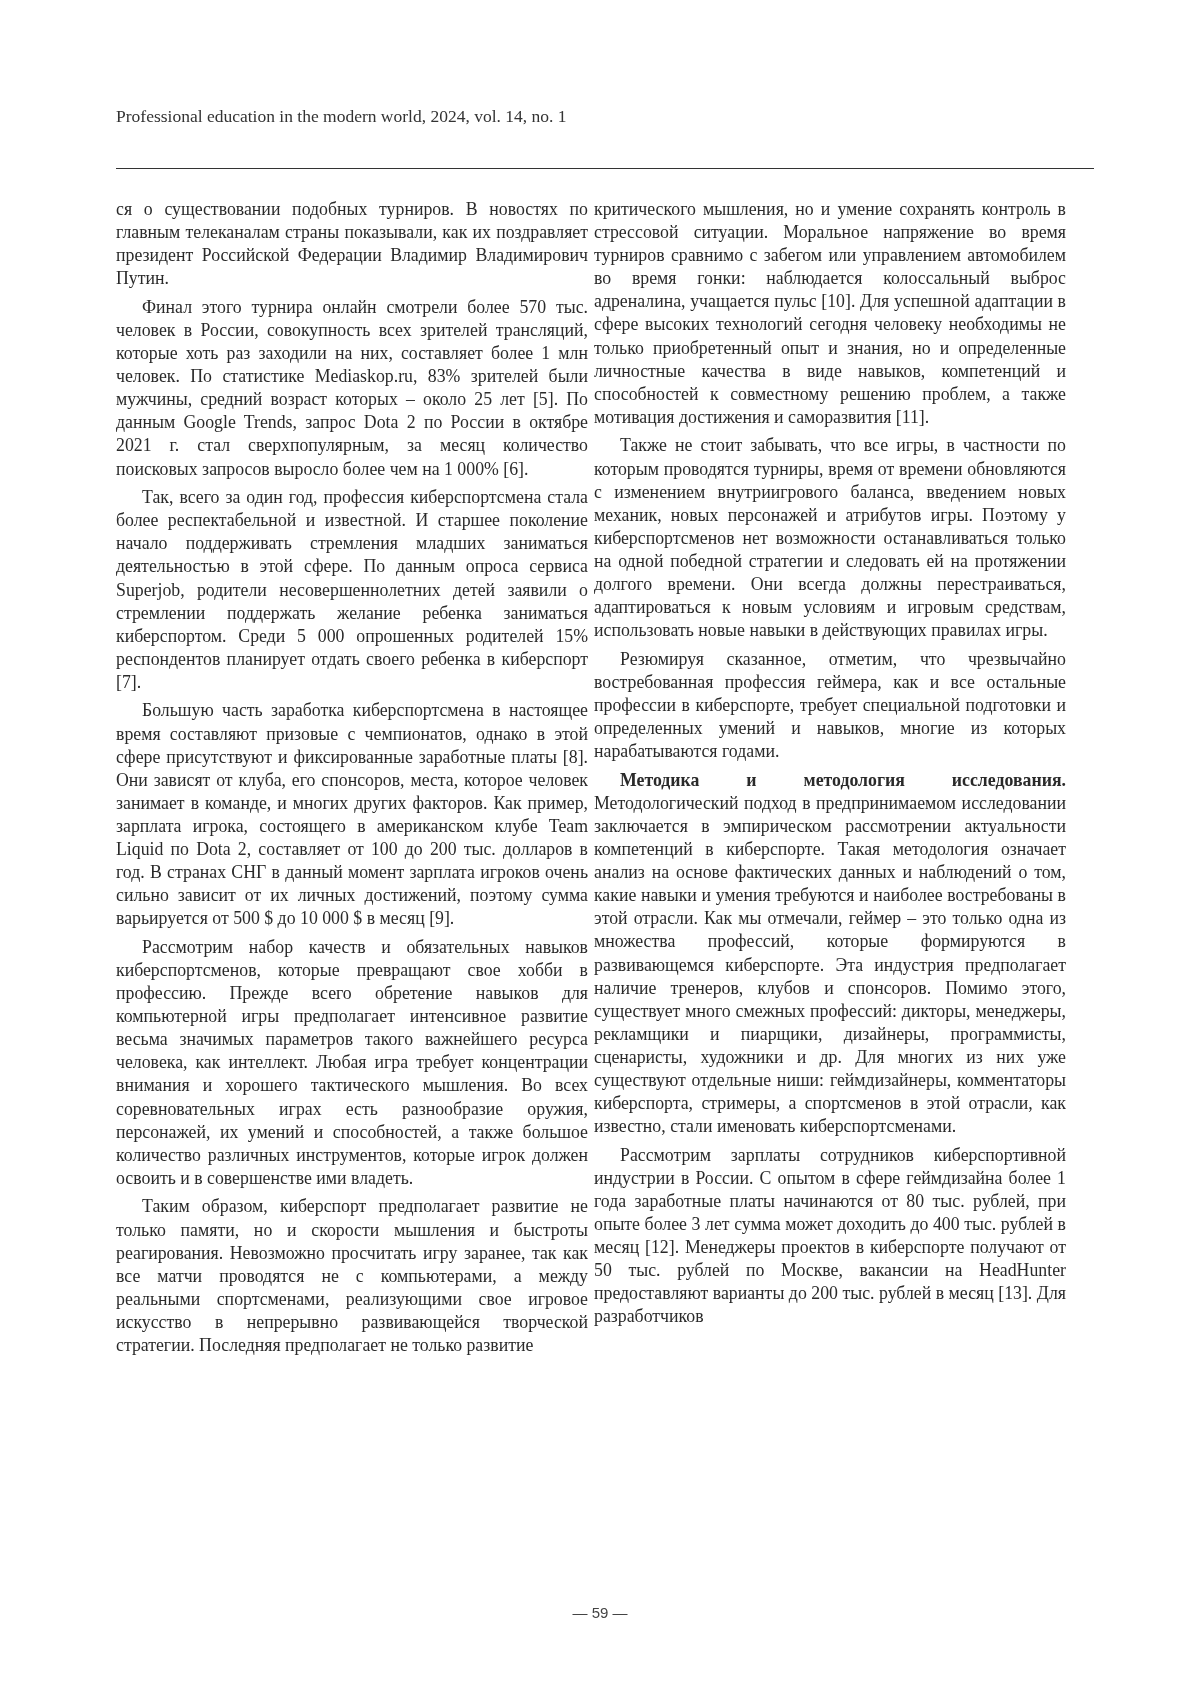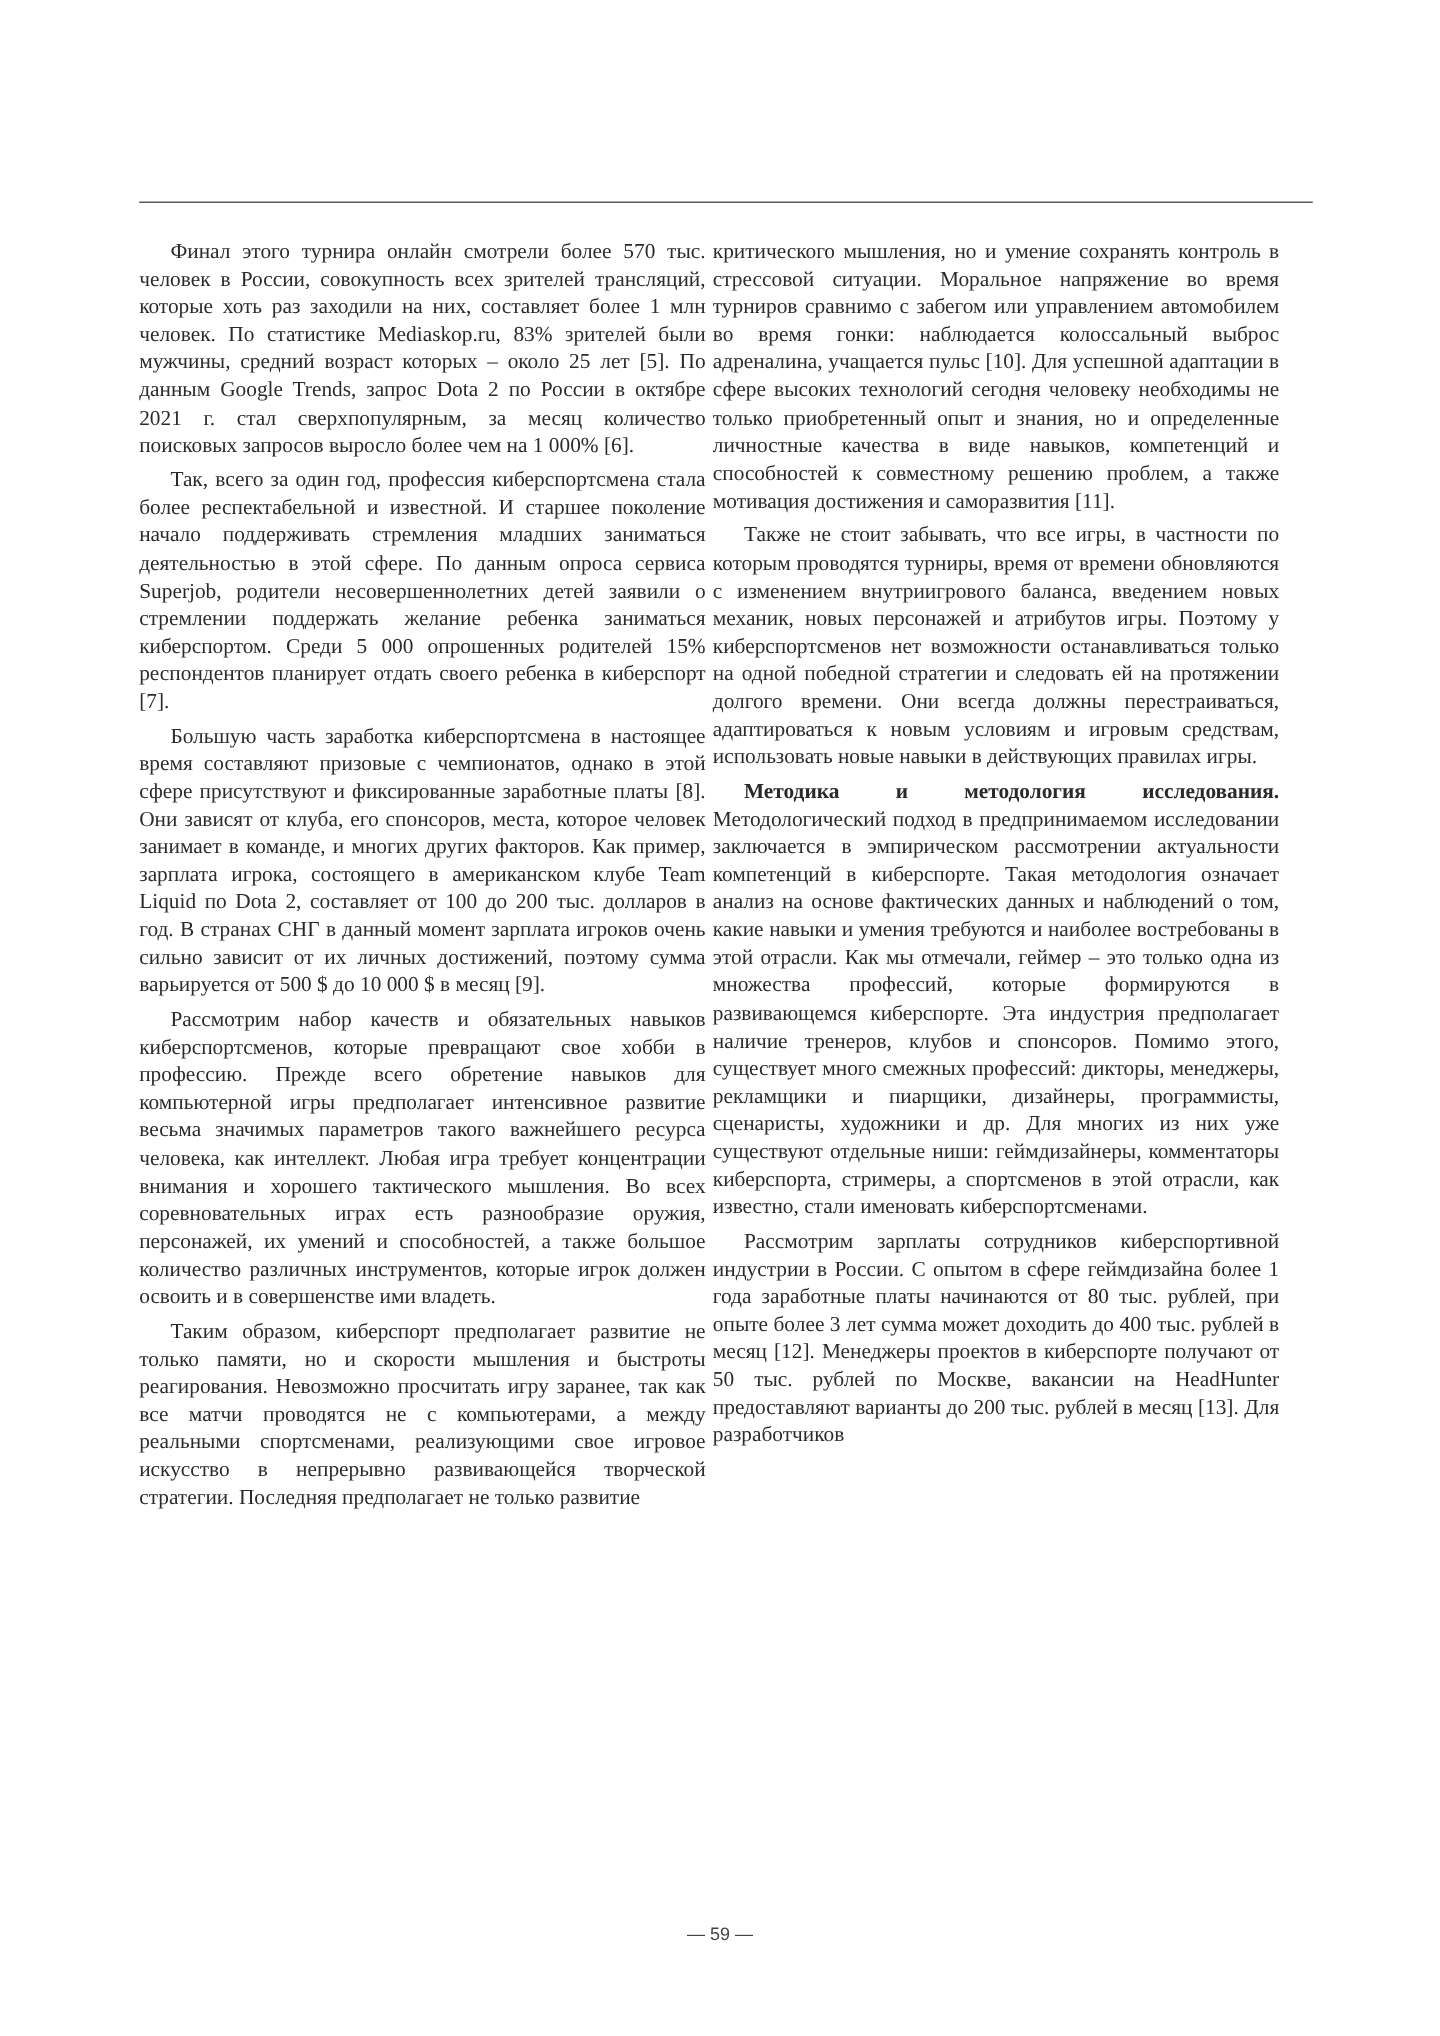--- a/index.html
+++ b/index.html
@@ -16,31 +16,34 @@
   .col p { margin: 0 0 5.5px 0; text-indent: 26px; }
   .col p.cont { text-indent: 0; }
   .col b { font-weight: bold; font-family: Liberation Serif, serif; }
   .footer { position: absolute; top: 1604px; left: 0; width: 1200px; text-align: center;
             font-family: "Liberation Sans", "DejaVu Sans", sans-serif; font-size: 15px; color: #444; }
 </style>
 </head>
 <body>
 
 <div class="header">
+  <div class="line">Professional education in the modern world, 2024, vol. 14, no. 1</div>
 </div>
 <div class="rule"></div>
 
 <div class="col left">
+  <p class="cont">ся о существовании подобных турниров. В новостях по главным телеканалам страны показывали, как их поздравляет президент Российской Федерации Владимир Владимирович Путин.</p>
   <p>Финал этого турнира онлайн смотрели более 570 тыс. человек в России, совокупность всех зрителей трансляций, которые хоть раз заходили на них, составляет более 1 млн человек. По статистике Mediaskop.ru, 83% зрителей были мужчины, средний возраст которых – около 25 лет [5]. По данным Google Trends, запрос Dota 2 по России в октябре 2021 г. стал сверхпопулярным, за месяц количество поисковых запросов выросло более чем на 1 000% [6].</p>
   <p>Так, всего за один год, профессия киберспортсмена стала более респектабельной и известной. И старшее поколение начало поддерживать стремления младших заниматься деятельностью в этой сфере. По данным опроса сервиса Superjob, родители несовершеннолетних детей заявили о стремлении поддержать желание ребенка заниматься киберспортом. Среди 5 000 опрошенных родителей 15% респондентов планирует отдать своего ребенка в киберспорт [7].</p>
   <p>Большую часть заработка киберспортсмена в настоящее время составляют призовые с чемпионатов, однако в этой сфере присутствуют и фиксированные заработные платы [8]. Они зависят от клуба, его спонсоров, места, которое человек занимает в команде, и многих других факторов. Как пример, зарплата игрока, состоящего в американском клубе Team Liquid по Dota 2, составляет от 100 до 200 тыс. долларов в год. В странах СНГ в данный момент зарплата игроков очень сильно зависит от их личных достижений, поэтому сумма варьируется от 500 $ до 10 000 $ в месяц [9].</p>
   <p>Рассмотрим набор качеств и обязательных навыков киберспортсменов, которые превращают свое хобби в профессию. Прежде всего обретение навыков для компьютерной игры предполагает интенсивное развитие весьма значимых параметров такого важнейшего ресурса человека, как интеллект. Любая игра требует концентрации внимания и хорошего тактического мышления. Во всех соревновательных играх есть разнообразие оружия, персонажей, их умений и способностей, а также большое количество различных инструментов, которые игрок должен освоить и в совершенстве ими владеть.</p>
   <p>Таким образом, киберспорт предполагает развитие не только памяти, но и скорости мышления и быстроты реагирования. Невозможно просчитать игру заранее, так как все матчи проводятся не с компьютерами, а между реальными спортсменами, реализующими свое игровое искусство в непрерывно развивающейся творческой стратегии. Последняя предполагает не только развитие</p>
 </div>
 
 <div class="col right">
   <p class="cont">критического мышления, но и умение сохранять контроль в стрессовой ситуации. Моральное напряжение во время турниров сравнимо с забегом или управлением автомобилем во время гонки: наблюдается колоссальный выброс адреналина, учащается пульс [10]. Для успешной адаптации в сфере высоких технологий сегодня человеку необходимы не только приобретенный опыт и знания, но и определенные личностные качества в виде навыков, компетенций и способностей к совместному решению проблем, а также мотивация достижения и саморазвития [11].</p>
   <p>Также не стоит забывать, что все игры, в частности по которым проводятся турниры, время от времени обновляются с изменением внутриигрового баланса, введением новых механик, новых персонажей и атрибутов игры. Поэтому у киберспортсменов нет возможности останавливаться только на одной победной стратегии и следовать ей на протяжении долгого времени. Они всегда должны перестраиваться, адаптироваться к новым условиям и игровым средствам, использовать новые навыки в действующих правилах игры.</p>
+  <p>Резюмируя сказанное, отметим, что чрезвычайно востребованная профессия геймера, как и все остальные профессии в киберспорте, требует специальной подготовки и определенных умений и навыков, многие из которых нарабатываются годами.</p>
   <p><b>Методика и методология исследования.</b><span> Методологический подход в предпринимаемом исследовании заключается в эмпирическом рассмотрении актуальности компетенций в киберспорте. Такая методология означает анализ на основе фактических данных и наблюдений о том, какие навыки и умения требуются и наиболее востребованы в этой отрасли. Как мы отмечали, геймер – это только одна из множества профессий, которые формируются в развивающемся киберспорте. Эта индустрия предполагает наличие тренеров, клубов и спонсоров. Помимо этого, существует много смежных профессий: дикторы, менеджеры, рекламщики и пиарщики, дизайнеры, программисты, сценаристы, художники и др. Для многих из них уже существуют отдельные ниши: геймдизайнеры, комментаторы киберспорта, стримеры, а спортсменов в этой отрасли, как известно, стали именовать киберспортсменами.</span></p>
   <p>Рассмотрим зарплаты сотрудников киберспортивной индустрии в России. С опытом в сфере геймдизайна более 1 года заработные платы начинаются от 80 тыс. рублей, при опыте более 3 лет сумма может доходить до 400 тыс. рублей в месяц [12]. Менеджеры проектов в киберспорте получают от 50 тыс. рублей по Москве, вакансии на HeadHunter предоставляют варианты до 200 тыс. рублей в месяц [13]. Для разработчиков</p>
 </div>
 
 <div class="footer">— 59 —</div>
 
 </body></html>

